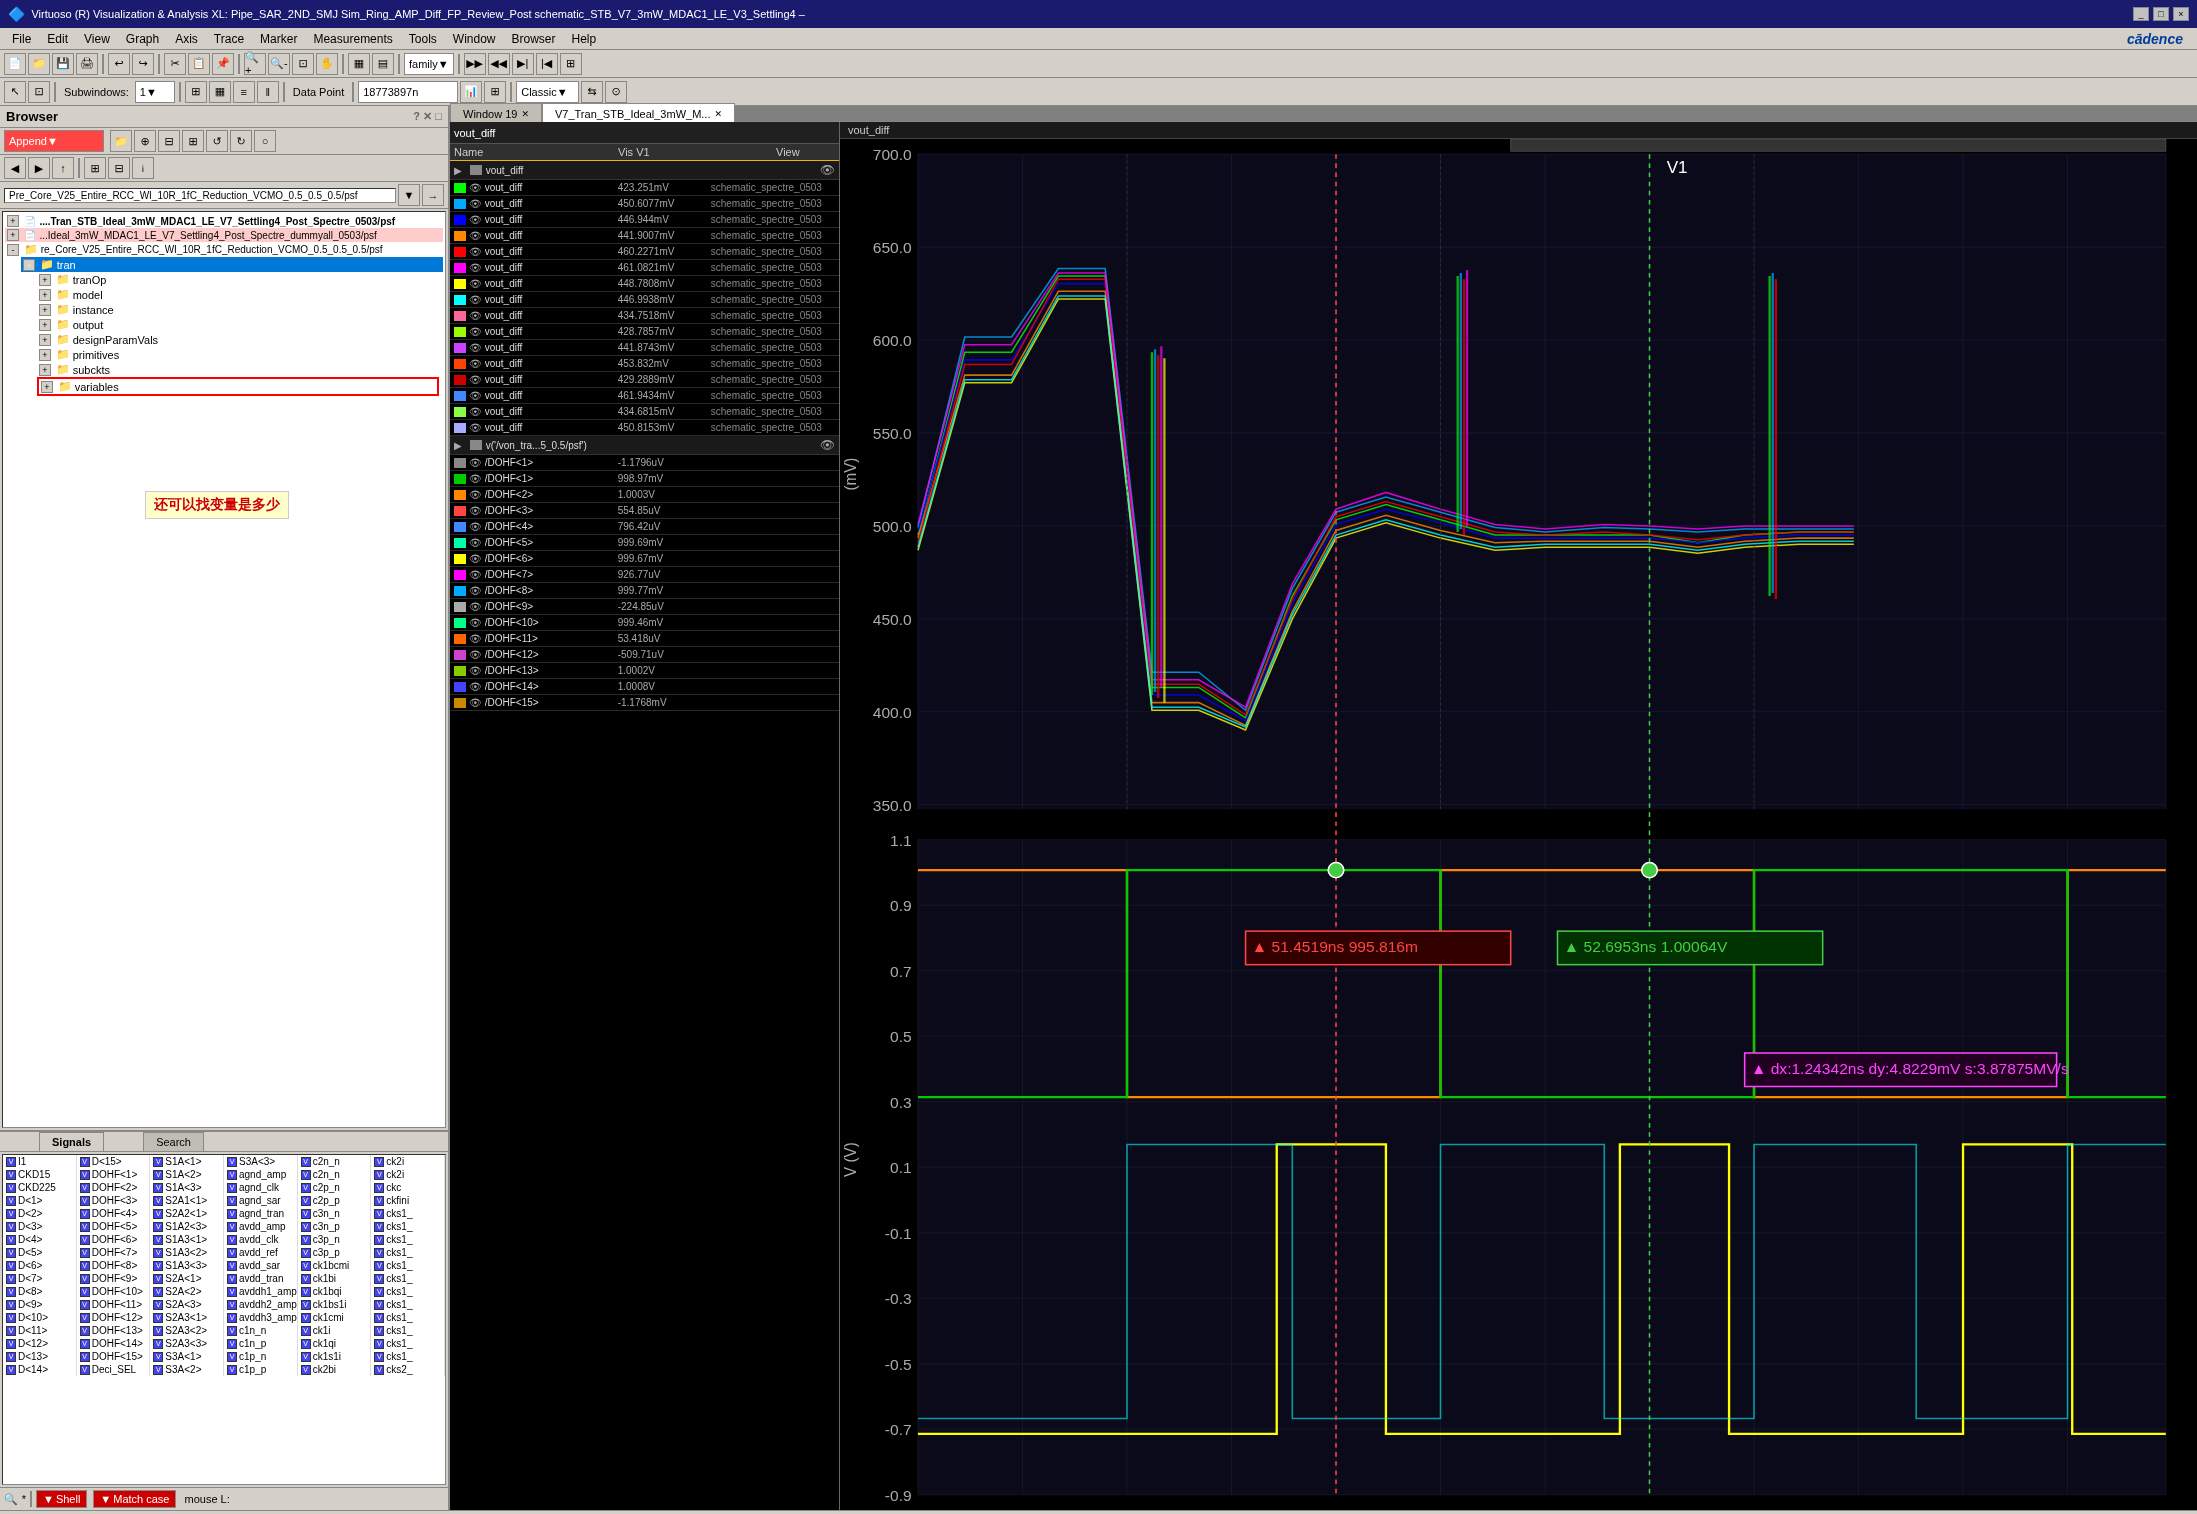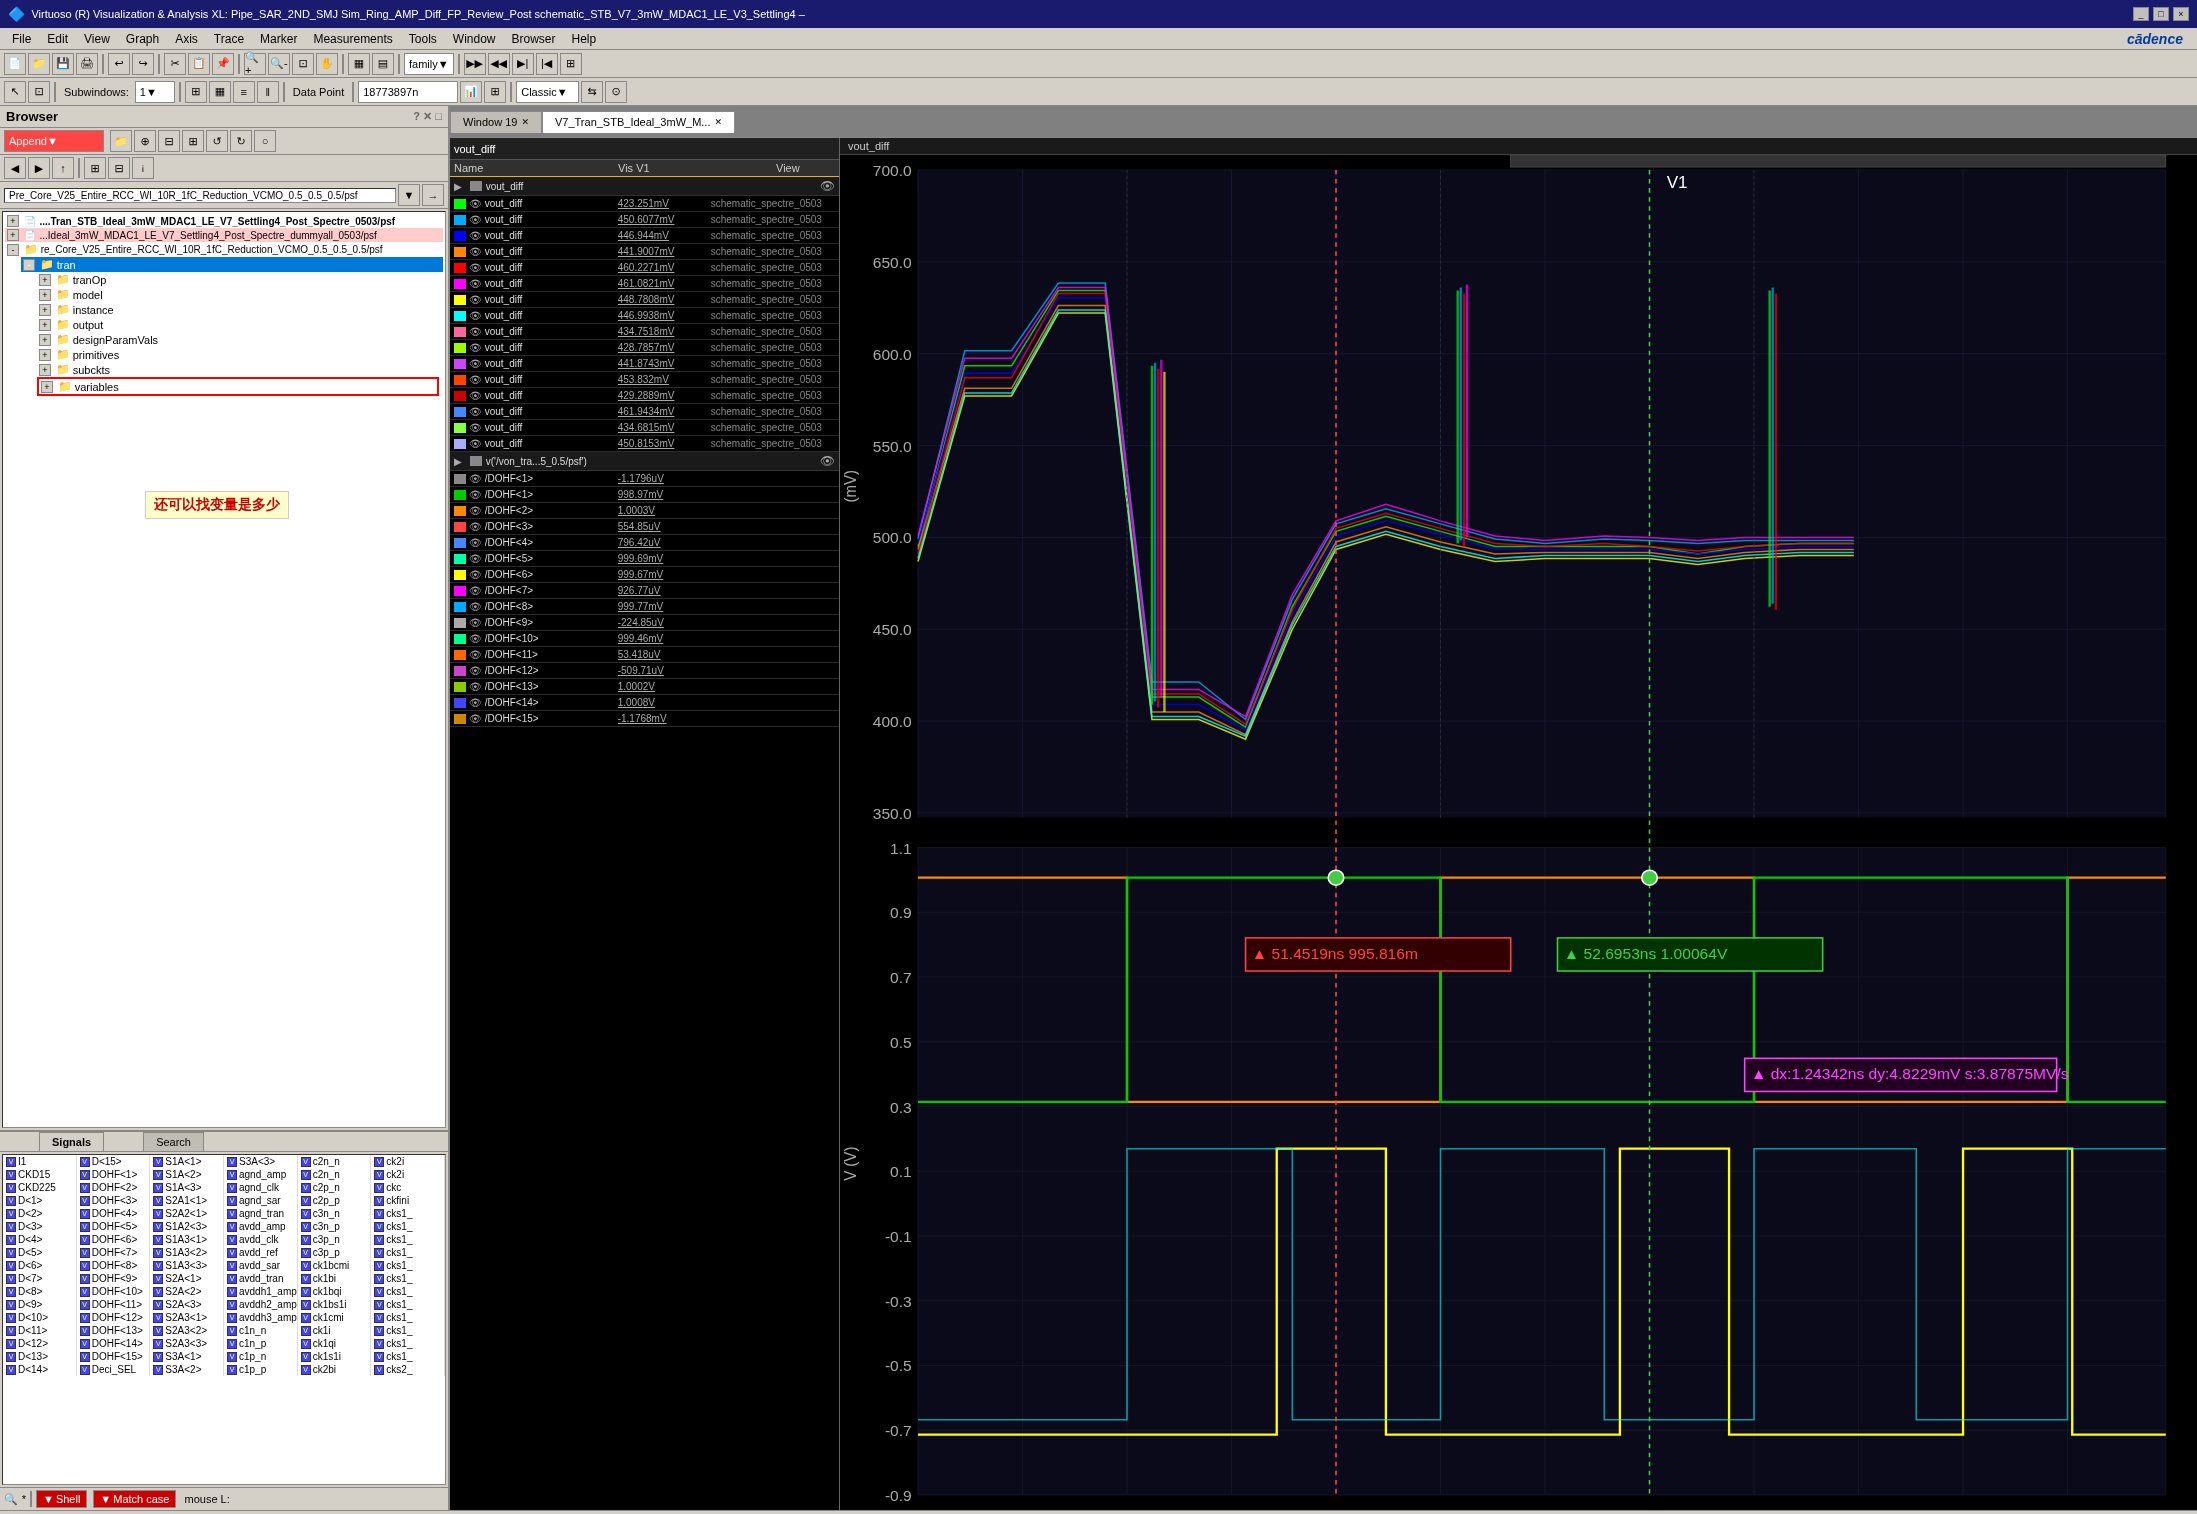--- a/index.html
+++ b/index.html
@@ -48,21 +48,21 @@
     .sig-tab.active { background: #d4d0c8; font-weight: bold; }
     #signals-content { flex: 1; overflow-y: auto; background: #fff; border: 1px inset #888; margin: 2px; }
     .signal-grid { display: grid; grid-template-columns: repeat(6, 1fr); gap: 0; }
     .sig-cell { padding: 1px 3px; font-size: 10px; cursor: pointer; border-right: 1px solid #ddd; white-space: nowrap; overflow: hidden; text-overflow: ellipsis; display: flex; align-items: center; gap: 2px; }
     .sig-icon { width: 10px; height: 10px; border: 1px solid #333; display: inline-flex; align-items: center; justify-content: center; font-size: 7px; flex-shrink: 0; }
     .sig-icon.blue { background: #4444ee; color: #fff; }
     #signals-footer { display: flex; align-items: center; gap: 4px; padding: 2px 4px; border-top: 1px solid #888; }
 
     
     #right-panel { flex: 1; display: flex; flex-direction: column; background: #808080; }
-    #tabs-bar { background: #d4d0c8; display: flex; align-items: center; border-bottom: 1px solid #888; height: 32px; }
+    #tabs-bar { background: #d4d0c8; display: flex; align-items: center; border-bottom: 1px solid #888; height: 16px; }
     .tab-item { padding: 2px 12px; background: #c0bdb5; border: 1px solid #888; border-bottom: none; font-size: 11px; cursor: pointer; display: flex; align-items: center; gap: 4px; height: 22px; }
     .tab-item.active { background: #fff; }
     .tab-close { font-size: 9px; cursor: pointer; }
 
     
     #graph-area { flex: 1; display: flex; background: #404040; position: relative; }
     
     
     #signal-list-panel { width: 390px; background: #000; border-right: 1px solid #666; display: flex; flex-direction: column; flex-shrink: 0; }
     #signal-list-header { background: #202020; color: #fff; padding: 2px 4px; font-size: 11px; border-bottom: 1px solid #555; height: 22px; display: flex; align-items: center; }
@@ -70,21 +70,21 @@
     .sl-col-name { width: 160px; flex-shrink: 0; }
     .sl-col-vis { width: 50px; flex-shrink: 0; }
     .sl-col-value { width: 100px; flex-shrink: 0; }
     .sl-col-view { flex: 1; }
     #signal-list-content { flex: 1; overflow-y: auto; color: #ddd; font-size: 10px; }
     .sl-group { background: #1a1a1a; padding: 2px 4px; cursor: pointer; display: flex; align-items: center; gap: 4px; border-bottom: 1px solid #333; }
     .sl-item { padding: 1px 4px; display: flex; align-items: center; gap: 3px; border-bottom: 1px solid #2a2a2a; cursor: pointer; min-height: 16px; }
     .color-box { width: 12px; height: 10px; flex-shrink: 0; }
     .eye-icon { color: #aaa; font-size: 10px; flex-shrink: 0; }
     .sl-name { width: 130px; overflow: hidden; text-overflow: ellipsis; white-space: nowrap; flex-shrink: 0; }
-    .sl-value { width: 90px; overflow: hidden; text-overflow: ellipsis; white-space: nowrap; flex-shrink: 0; color: #aaa; font-size: 10px; text-decoration: underline; }
+    .sl-value { width: 90px; overflow: hidden; text-overflow: ellipsis; white-space: nowrap; flex-shrink: 0; color: #aaa; font-size: 10px; }
     .sl-view { flex: 1; color: #888; font-size: 10px; overflow: hidden; text-overflow: ellipsis; white-space: nowrap; }
 
     
     #plot-area { flex: 1; display: flex; flex-direction: column; background: #000; position: relative; }
     #plot-title-bar { background: #1a1a1a; color: #ccc; padding: 2px 8px; font-size: 11px; display: flex; justify-content: space-between; border-bottom: 1px solid #444; }
     #plot-content { flex: 1; position: relative; overflow: hidden; }
 
     
     #waveform-svg { width: 100%; height: 100%; }
     

